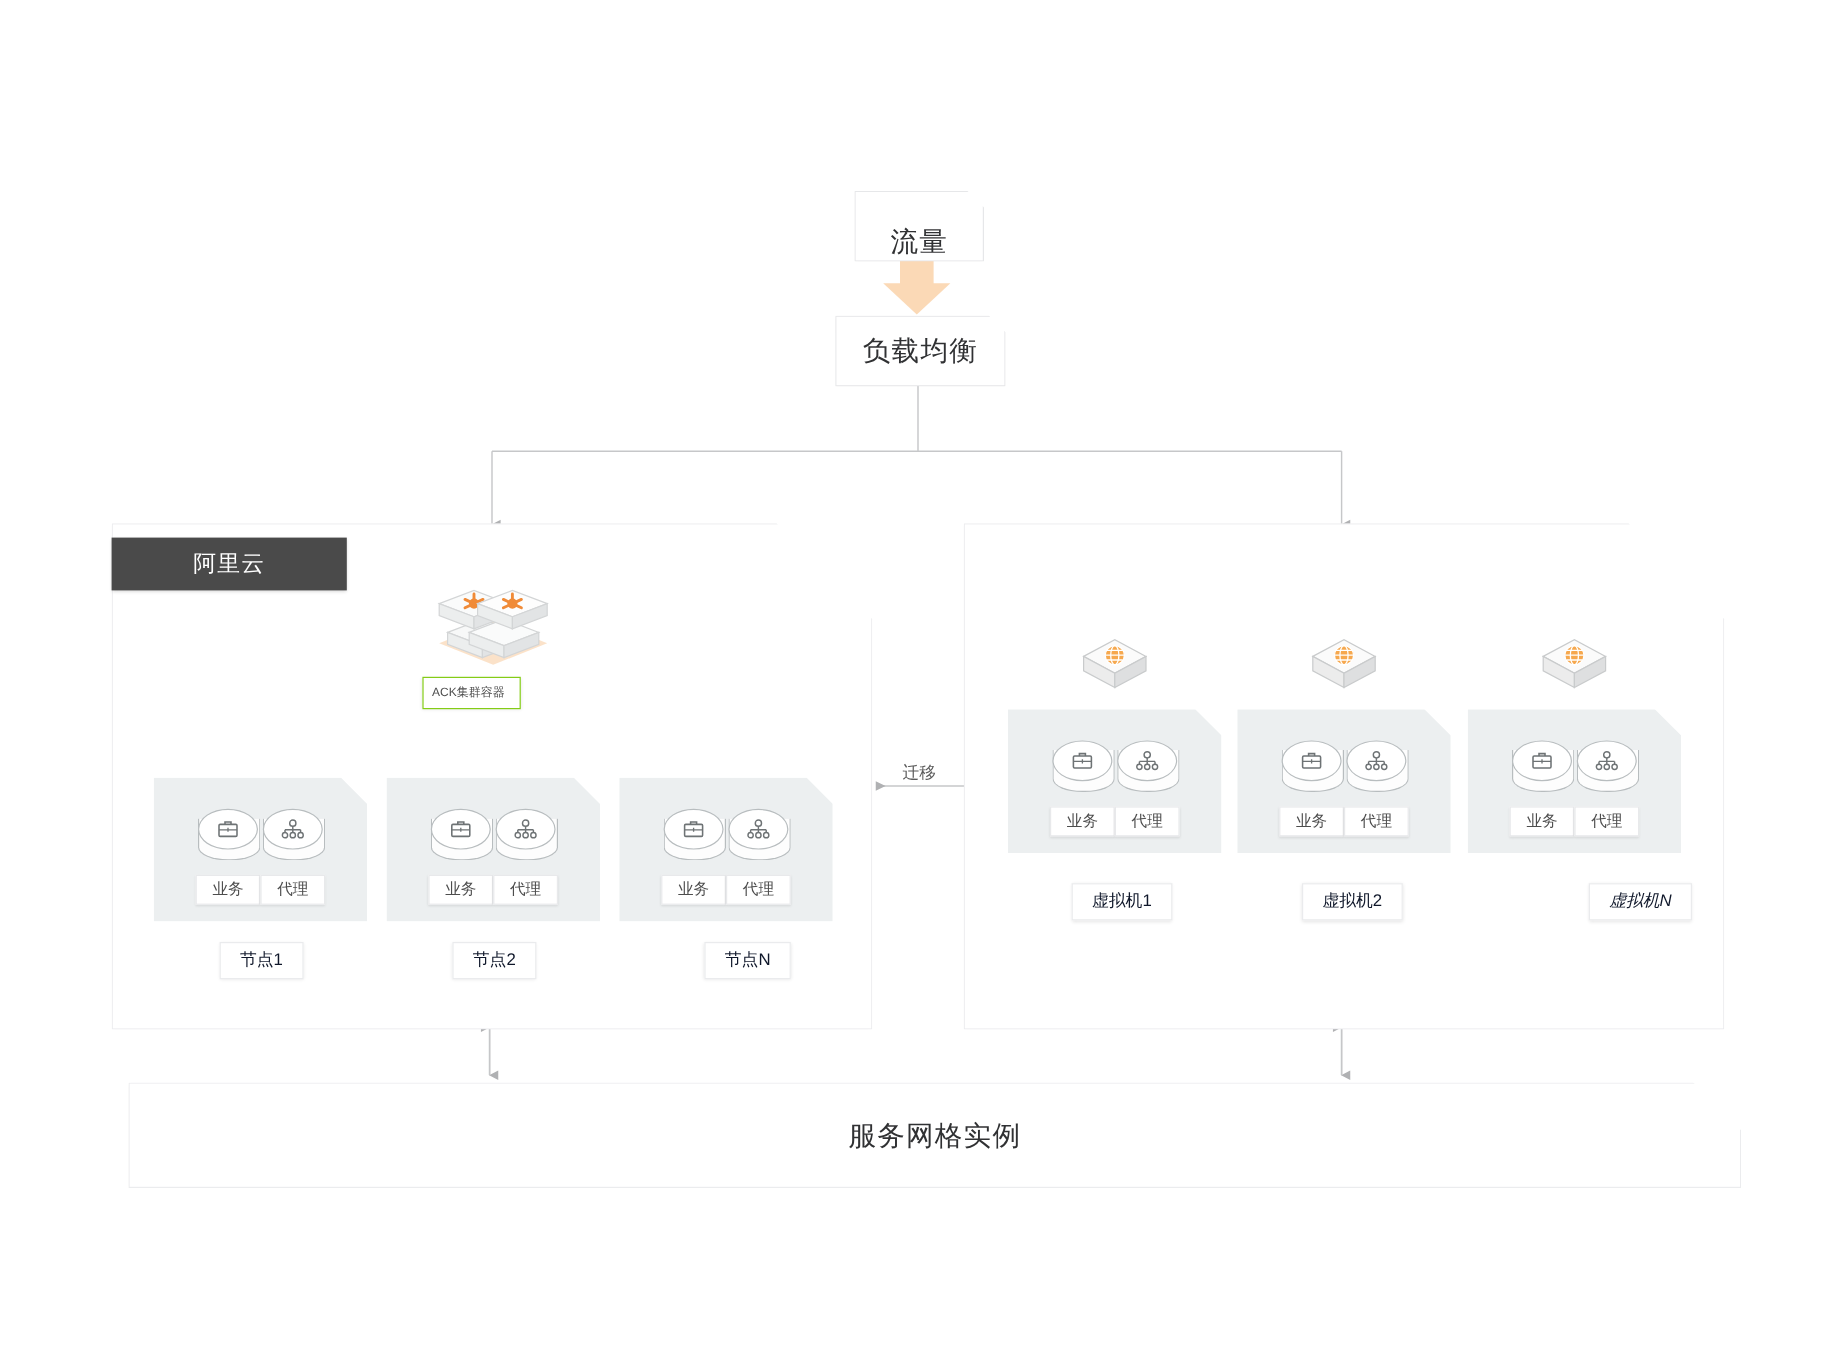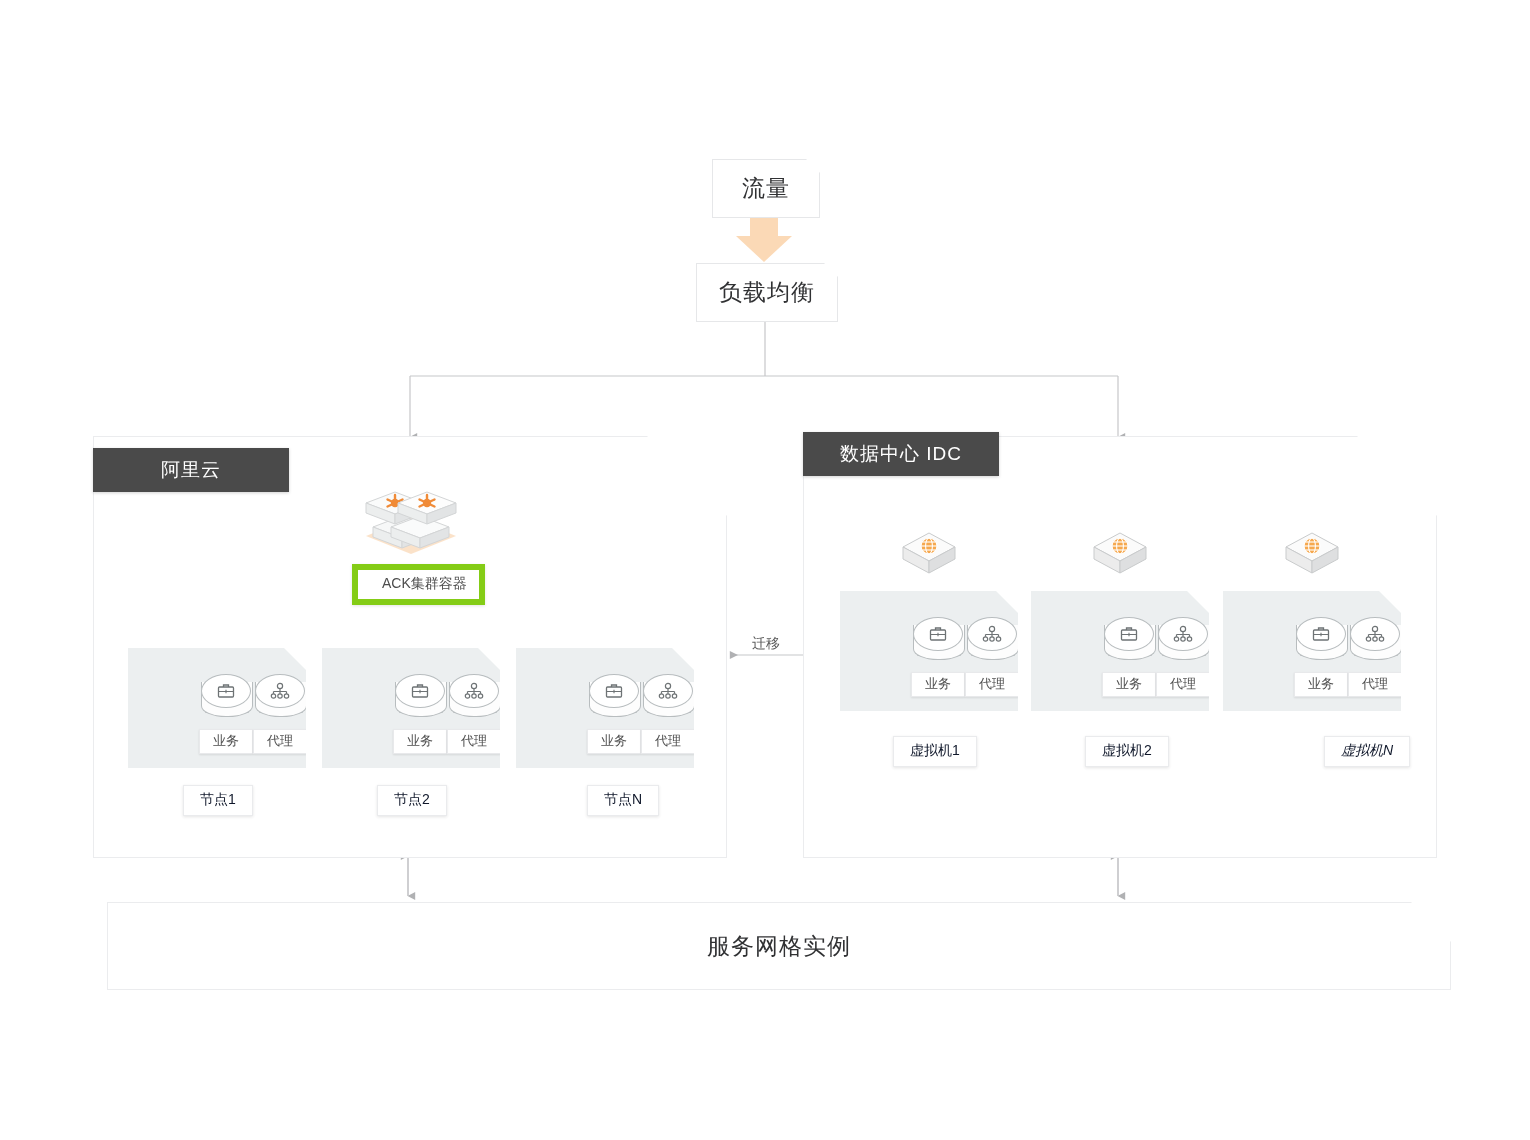--- a/index.html
+++ b/index.html
@@ -80,21 +80,20 @@
     clip-path: polygon(0 0, calc(100% - 22px) 0, 100% 22px, 100% 100%, 0 100%);
   }
 
   .svc-icons {
     position: absolute;
     left: 0;
     top: 26px;
     width: 100%;
     display: flex;
     justify-content: center;
-    margin-left: 36px;
   }
 
   .svc-unit {
     display: flex;
     flex-direction: column;
     align-items: center;
   }
 
   
   .cyl {
@@ -150,25 +149,25 @@
     color: #0f172a;
     padding: 5px 16px 6px 16px;
     white-space: nowrap;
     z-index: 5;
     line-height: 1.25;
   }
 
   .ack-label {
     position: absolute;
     background: #ffffff;
-    border: 6px solid #84cc16;
+    border: 1px solid #84cc16;
     box-shadow: 0 1px 3px rgba(0,0,0,0.11);
-    font-size: 14px;
+    font-size: 10px;
     color: #4d4d4d;
-    padding: 5px 12px 6px 24px;
+    padding: 5px 12px 6px 7px;
     white-space: nowrap;
     z-index: 5;
   }
 
   .mesh-bar {
     position: absolute;
     background: #ffffff;
     border: 1px solid #ebecee;
     box-shadow: 0 1px 4px rgba(0,0,0,0.07);
     z-index: 2;
@@ -232,21 +231,21 @@
 
     <path d="M806,655 L730,655" stroke="#c6c7c9" stroke-width="1.2" fill="none" marker-end="url(#ah-left)"></path>
 
     <path d="M408,856 L408,896" stroke="#c6c7c9" stroke-width="1.2" fill="none" marker-end="url(#ah-down)"></path>
     <path d="M408,896 L408,856" stroke="#c6c7c9" stroke-width="1.2" fill="none" marker-end="url(#ah-down)"></path>
 
     <path d="M1118,856 L1118,896" stroke="#c6c7c9" stroke-width="1.2" fill="none" marker-end="url(#ah-down)"></path>
     <path d="M1118,896 L1118,856" stroke="#c6c7c9" stroke-width="1.2" fill="none" marker-end="url(#ah-down)"></path>
   </svg>
 
-  <div class="flowbox" style="left:712px; top:159px; width:106px; height:57px;">
+  <div class="flowbox" style="left:712px; top:159px; width:106px; height:57px;align-items:flex-end;">
     <span>流量</span>
   </div>
 
   <div class="flowbox" style="left:696px; top:263px; width:140px; height:57px;font-family:Liberation Serif, serif;">
     <span>负载均衡</span>
   </div>
 
   <div class="region" style="left:93px; top:436px; width:632px; height:420px;"></div>
   <div class="region-header" style="left:93px; top:432px; width:196px;margin-top:16px;">
     <span>阿里云</span>
@@ -413,23 +412,20 @@
   </div>
   <div class="caption-chip" style="left:570px; top:785px;margin-left:17px;">
     <span>节点N</span>
   </div>
 
   <div class="edge-label" style="left:748px; top:634px;">
     <span>迁移</span>
   </div>
 
   <div class="region" style="left:803px; top:436px; width:632px; height:420px;"></div>
-  <div class="region-header" style="left:803px; top:432px; width:196px;">
-    <span>数据中心 IDC</span>
-  </div>
 
   <div class="icon-abs" style="left:895px; top:521px; width:68px; height:58px;">
     <svg width="68" height="58" viewBox="0 0 68 58">
       <path d="M8,26 L34,12 L60,26 L34,40 Z" fill="#fbfbfb" stroke="#c9cbcc" stroke-width="1"></path>
       <path d="M8,26 L8,38 L34,52 L34,40 Z" fill="#ececec" stroke="#c9cbcc" stroke-width="1"></path>
       <path d="M60,26 L60,38 L34,52 L34,40 Z" fill="#dedfe0" stroke="#c9cbcc" stroke-width="1"></path>
       <g transform="translate(34,25)">
         <circle r="8" fill="#f6a84e"></circle>
         <g stroke="#ffffff" stroke-width="1.1" fill="none">
           <circle r="8"></circle>

